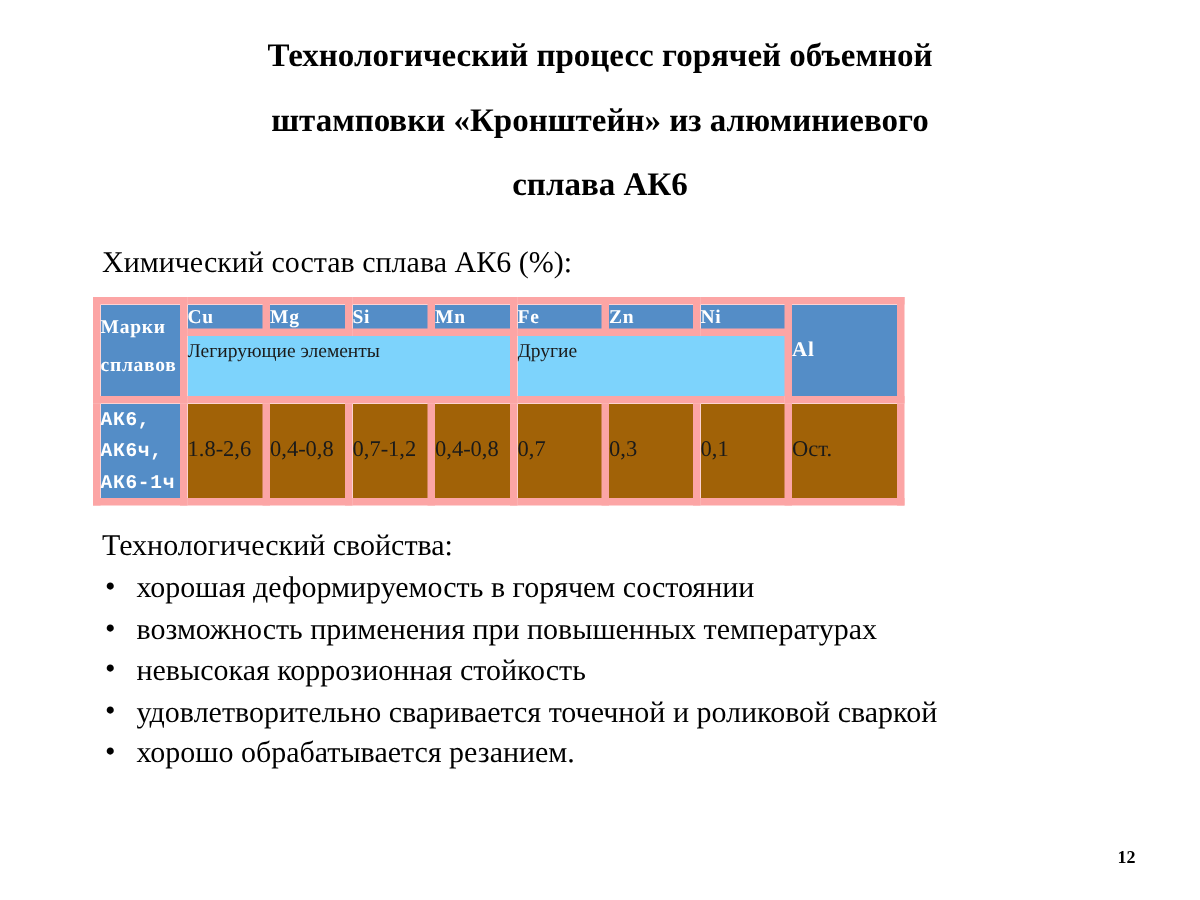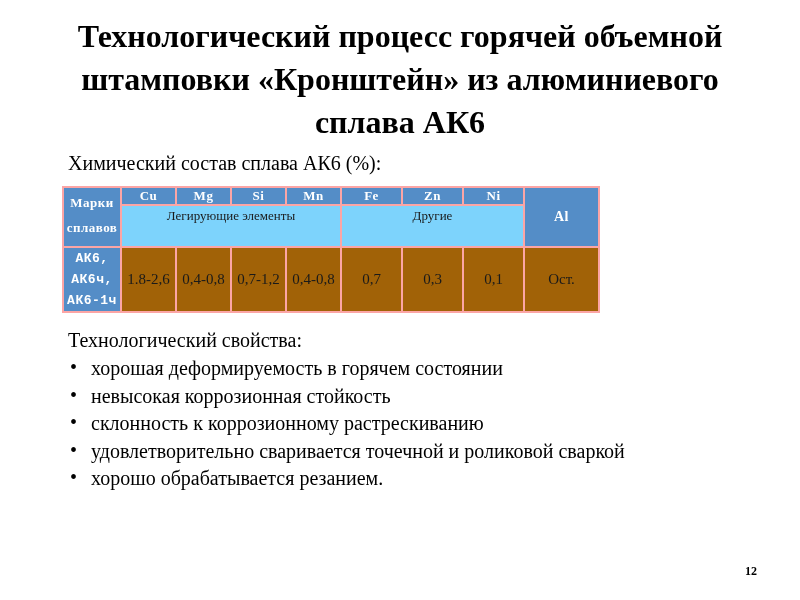--- a/index.html
+++ b/index.html
@@ -8,44 +8,43 @@
     background:#ffffff;color:#000000;
     font-family:"Liberation Serif", serif;
   }
   .slide{position:relative;width:800px;height:600px;background:#ffffff;}
 
   
   .title{
     padding-top:15px;
     text-align:center;
     font-weight:bold;
-    font-size:32px;
+    font-size:22px;
     line-height:43px;
   }
 
   
-  .content{margin:6px 60px 0 62px;}
+  .content{margin:18px 60px 0 62px;}
   .section-heading{
     font-size:20px;
     line-height:27px;
     margin:0;
     padding-left:6px;
   }
 
   
   table.chem{
     border-collapse:collapse;
     table-layout:fixed;
     width:536px;
     margin-top:9px;
   }
   table.chem td{
-    border:2px solid #fca5a5;
+    border:5px solid #fca5a5;
     padding:0;
-    text-align:center;
     overflow:hidden;
   }
   .hdr{
     background:#548DC7;
     color:#ffffff;
     font-weight:bold;
     font-size:13px;
     letter-spacing:0.5px;
   }
   .corner{
@@ -160,22 +159,22 @@
           <td class="val">0,1</td>
           <td class="val">Ост.</td>
         </tr>
       </tbody>
     </table>
 
     <p class="section-heading props-heading">Технологический свойства:</p>
 
     <ul class="props">
       <li>хорошая деформируемость в горячем состоянии</li>
+      <li>возможность применения  при повышенных температурах</li>
       <li>невысокая коррозионная стойкость</li>
-      <li>склонность к коррозионному растрескиванию</li>
       <li>удовлетворительно сваривается точечной и роликовой сваркой</li>
       <li>хорошо обрабатывается резанием.</li>
     </ul>
 
   </div>
 
   <div class="page-number">12</div>
 
 </div>
 

